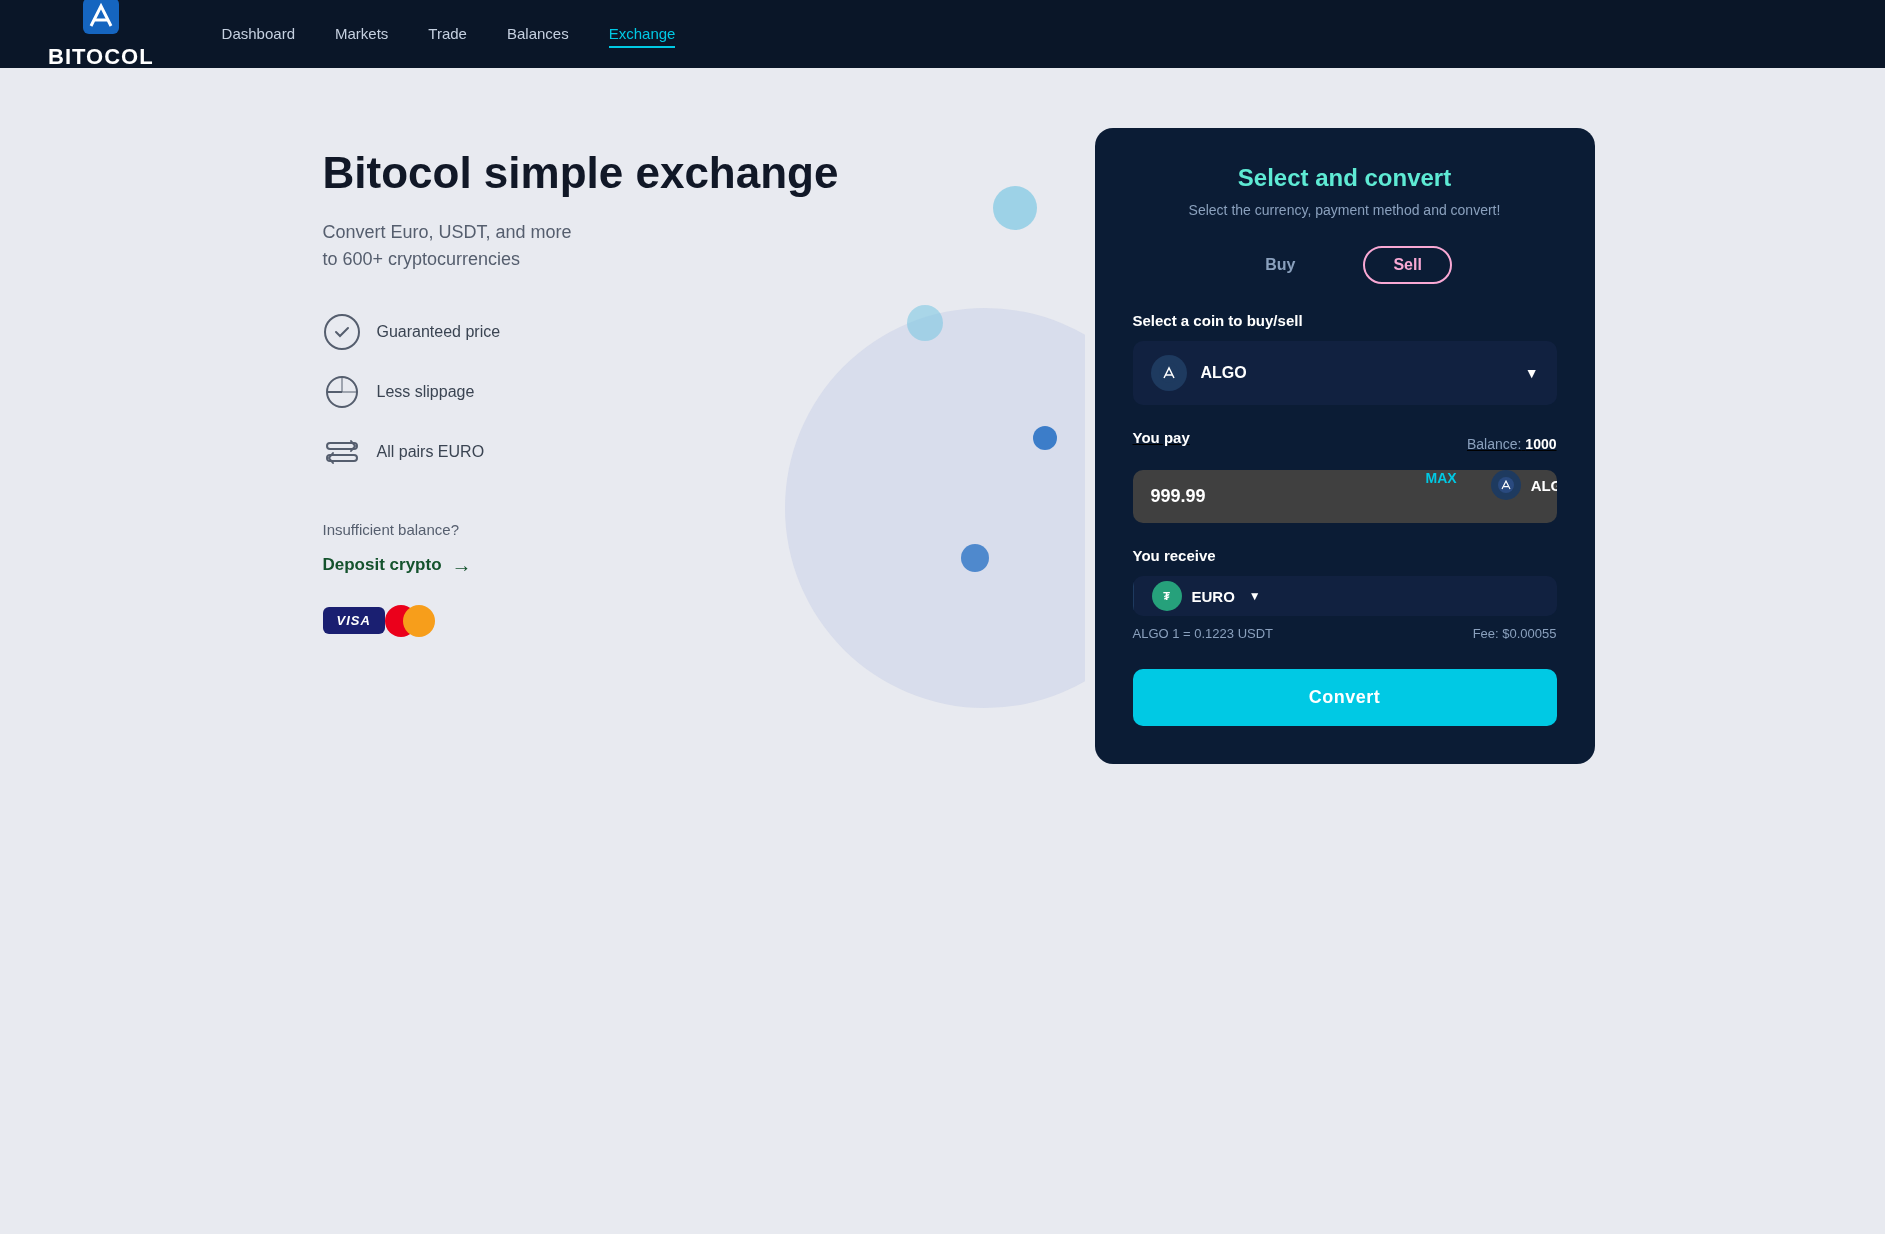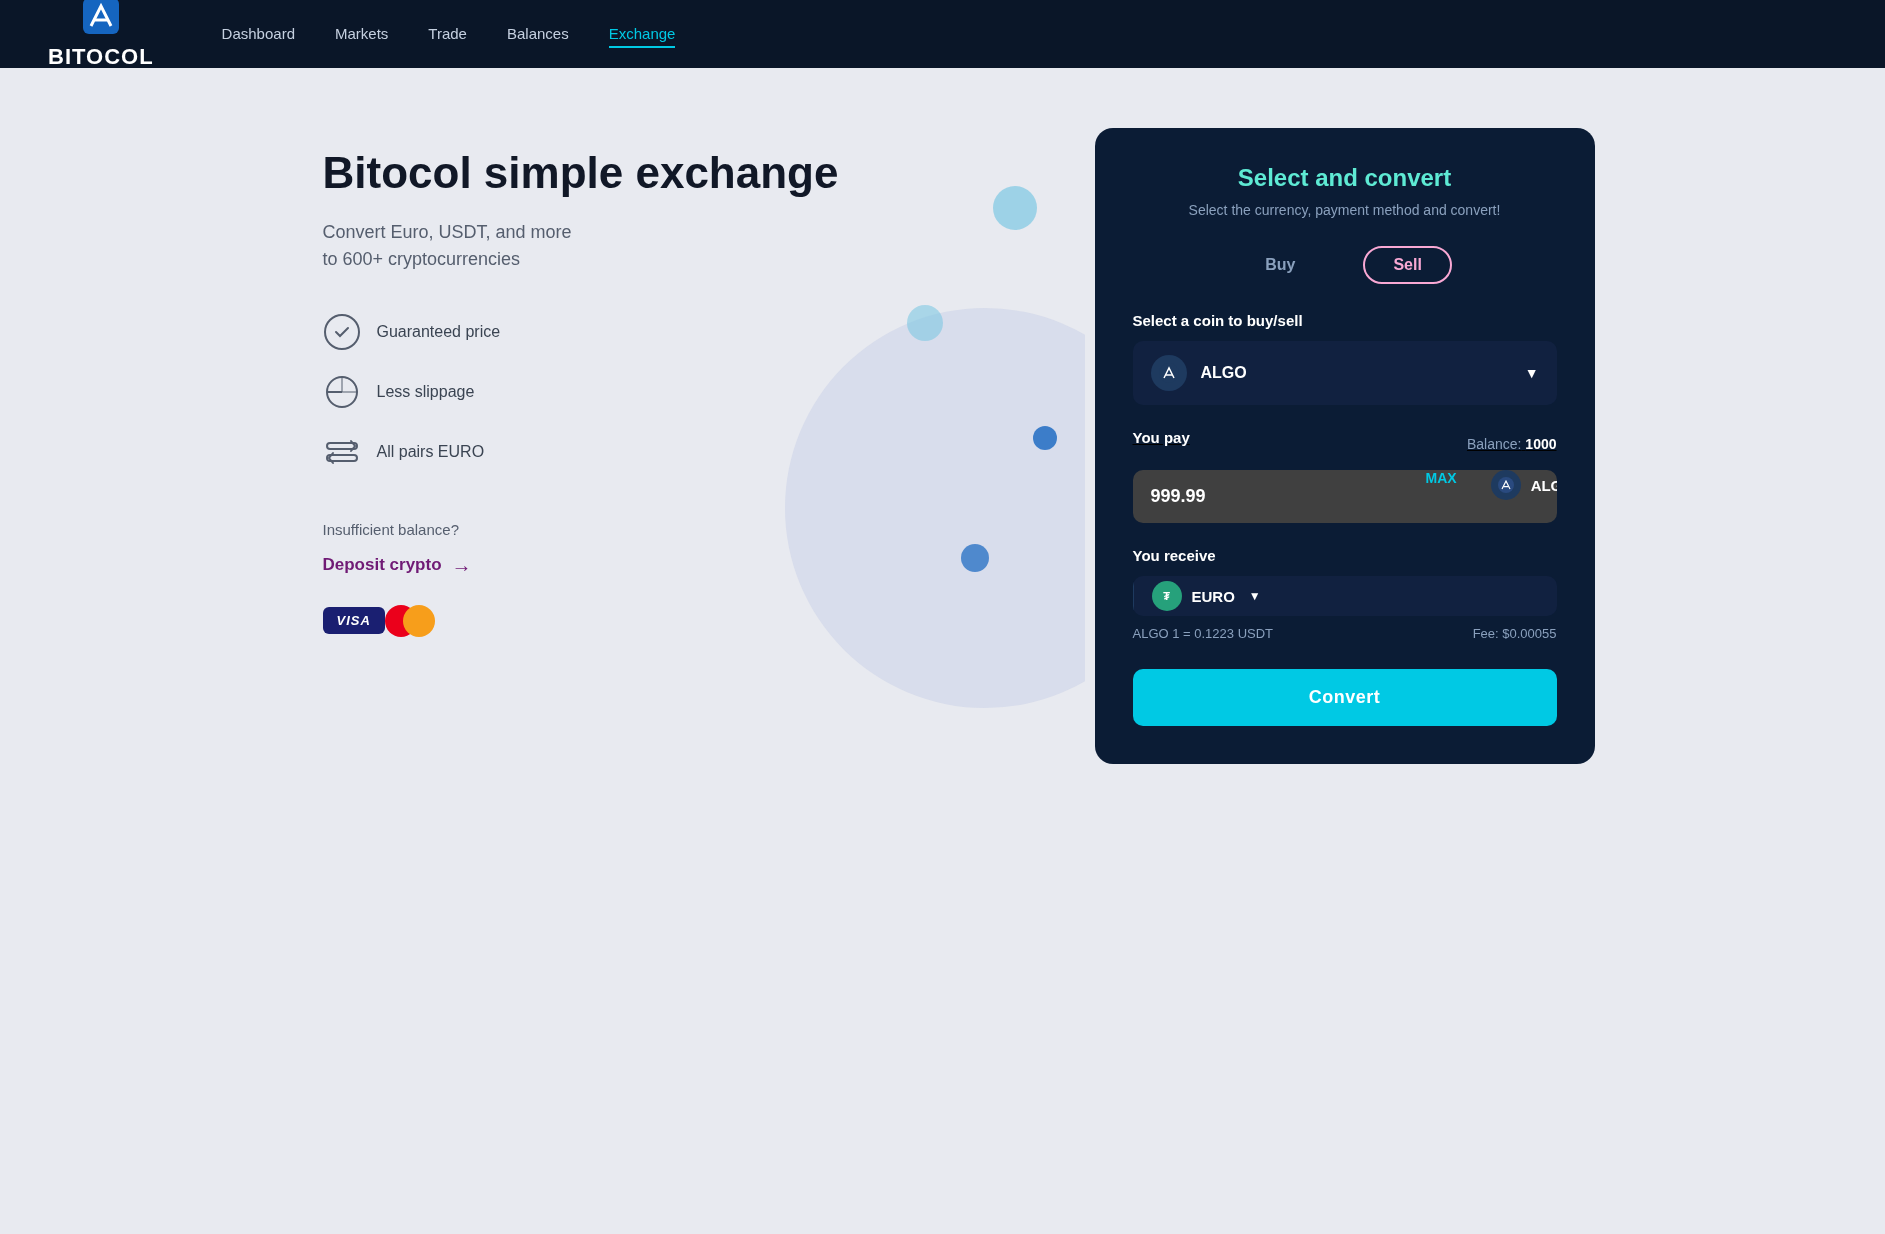--- a/index.html
+++ b/index.html
@@ -93,21 +93,21 @@
     }
     .insufficient {
       margin-bottom: 16px;
       color: #555e6e;
       font-size: 15px;
     }
     .deposit-link {
       display: flex;
       align-items: center;
       gap: 10px;
-      color: #701a75;
+      color: #14532d;
       font-size: 17px;
       font-weight: 600;
       text-decoration: none;
       margin-bottom: 28px;
       cursor: pointer;
     }
     .deposit-arrow {
       font-size: 20px;
     }
     .payment-badges {

